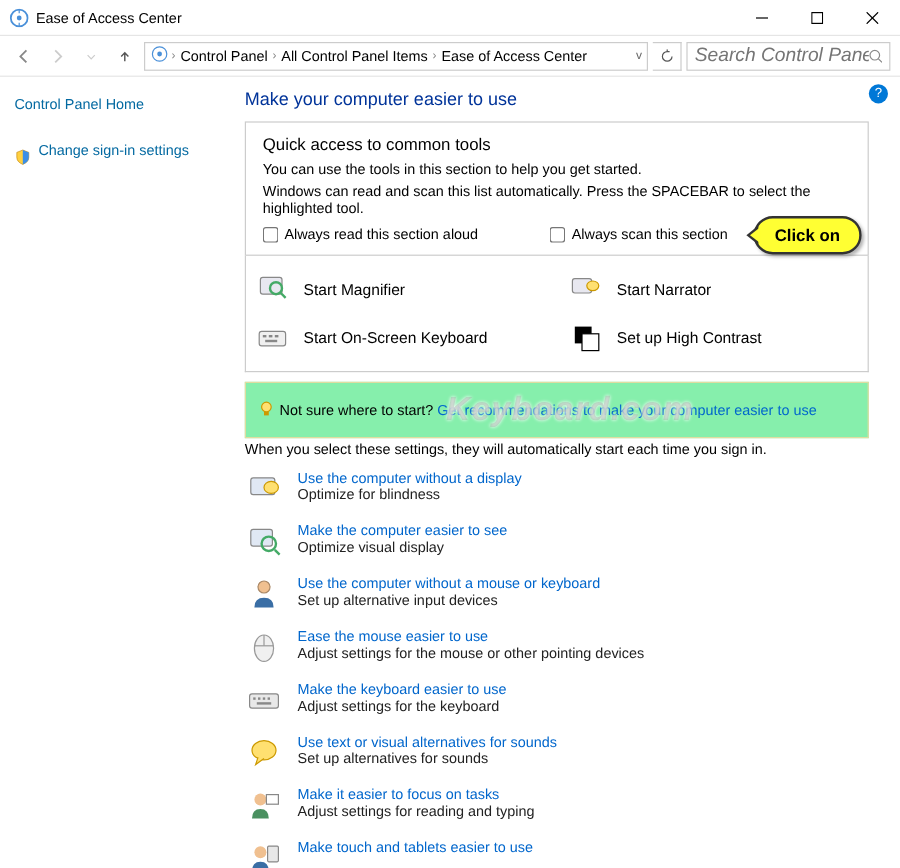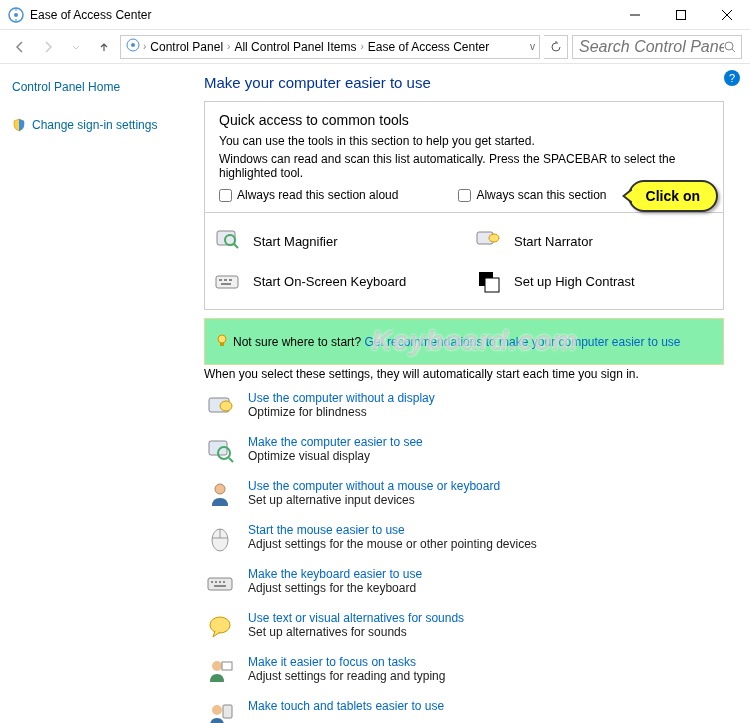--- a/index.html
+++ b/index.html
@@ -17,21 +17,21 @@
 .addr { flex: 1; display: flex; align-items: center; height: 24px; border: 1px solid #ccc; padding: 0 4px; gap: 2px; font-size: 12px; }
 .addr .crumb { padding: 0 2px; }
 .addr .sep { color: #888; font-size: 10px; }
 .searchbox { width: 170px; height: 24px; border: 1px solid #ccc; display: flex; align-items: center; padding: 0 6px; color: #888; }
 .searchbox input { border: none; outline: none; width: 100%; font-size: 16px; font-style: italic; color: #666; }
 .refresh { width: 24px; height: 24px; display: flex; align-items: center; justify-content: center; border: 1px solid #ccc; border-left: none; }
 
 .content { display: flex; height: calc(100% - 64px); position: relative; }
 .sidebar { width: 200px; padding: 16px 12px; }
 .sidebar a { color: #0369a1; text-decoration: none; display: block; margin-bottom: 12px; font-size: 12px; }
-.sidebar .si { display: flex; align-items: flex-start; gap: 6px; margin-top: 24px; }
+.sidebar .si { display: flex; align-items: center; gap: 6px; margin-top: 24px; }
 .shield { width: 14px; height: 14px; }
 
 .main { flex: 1; padding: 10px 26px 10px 4px; overflow-y: auto; position: relative; }
 .page-title { color: #003399; font-size: 15px; margin-bottom: 10px; }
 
 .quick-box { border: 1px solid #ccc; padding: 10px 14px 8px; margin-bottom: 0; }
 .quick-title { font-size: 14px; margin-bottom: 6px; }
 .quick-desc { font-size: 12px; margin-bottom: 4px; }
 .quick-row { display: flex; gap: 60px; margin: 8px 0 2px; }
 .chk { display: flex; align-items: center; gap: 5px; font-size: 12px; }
@@ -267,21 +267,21 @@
       </div>
       <div class="setting-row">
         <span class="sicon">
             <svg width="30" height="30">
               <ellipse cx="15" cy="16" rx="8" ry="11" fill="#f0f0f0" stroke="#999"></ellipse>
               <line x1="15" y1="5" x2="15" y2="14" stroke="#999"></line>
               <line x1="7" y1="14" x2="23" y2="14" stroke="#999"></line>
             </svg>
           </span>
         <div class="stext">
-            <a href="#">Start the mouse easier to use</a>
+            <a href="#">Ease the mouse easier to use</a>
             <span class="sdesc">Adjust settings for the mouse or other pointing devices</span>
           </div>
       </div>
       <div class="setting-row">
         <span class="sicon">
             <svg width="30" height="30">
               <rect x="3" y="10" width="24" height="12" rx="2" fill="#e8e8e8" stroke="#888"></rect>
               <rect x="6" y="13" width="2" height="2" fill="#888"></rect>
               <rect x="10" y="13" width="2" height="2" fill="#888"></rect>
               <rect x="14" y="13" width="2" height="2" fill="#888"></rect>

